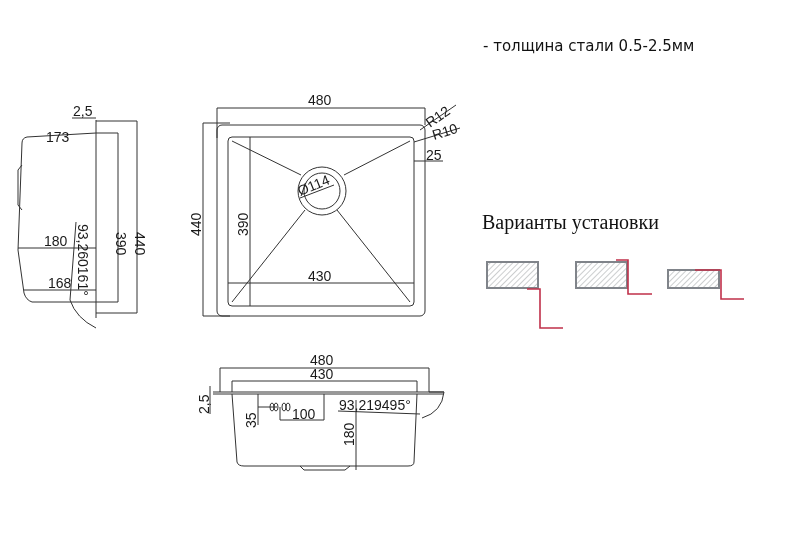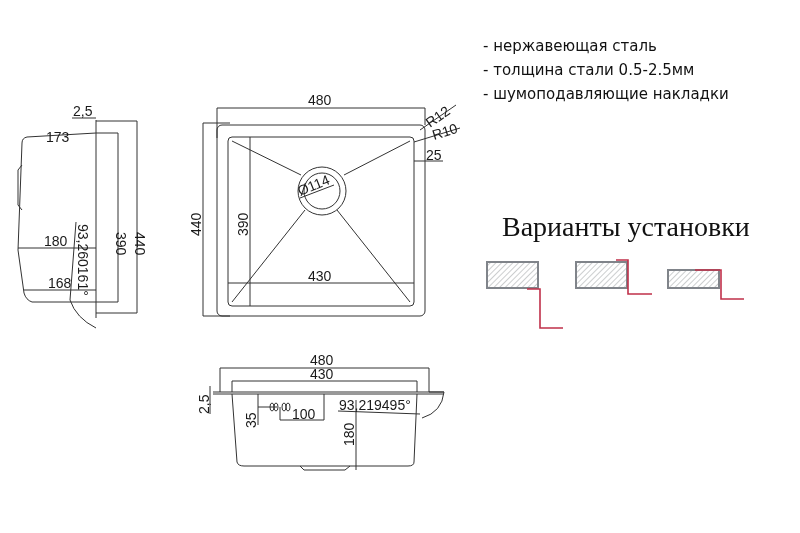--- a/index.html
+++ b/index.html
@@ -3,21 +3,21 @@
 <meta charset="utf-8">
 <style>
   html, body { margin: 0; padding: 0; background: #ffffff; }
   body { width: 800px; height: 533px; position: relative; overflow: hidden; }
   #drawing { position: absolute; left: 0; top: 0; width: 800px; height: 533px; }
   .dim { font-family: "Liberation Sans", "DejaVu Sans", sans-serif; font-size: 14px; fill: #1a1a1a; }
   .features { position: absolute; left: 483px; top: 34px; margin: 0; padding: 0; list-style: none;
     font-family: "DejaVu Sans", "Liberation Sans", sans-serif; font-size: 15px; color: #111; line-height: 24px; }
   .features li { white-space: nowrap; }
   .install-title { position: absolute; left: 482px; top: 211px; font-family: "Liberation Serif", "DejaVu Serif", serif;
-    font-size: 28px; color: #111; white-space: nowrap; margin-left: 20px; }
+    font-size: 20px; color: #111; white-space: nowrap; }
 </style>
 </head>
 <body>
 
 <svg id="drawing" viewBox="0 0 800 533" xmlns="http://www.w3.org/2000/svg">
   <g stroke="#333" stroke-width="1" fill="none">
 
     <g>
 
       <line x1="96" y1="120" x2="96" y2="318"></line>
@@ -134,18 +134,16 @@
   <text class="dim" x="310" y="365">480</text>
   <text class="dim" x="310" y="379">430</text>
   <text class="dim" transform="translate(209,414) rotate(-90)">2,5</text>
   <text class="dim" transform="translate(256,428) rotate(-90)">35</text>
   <text class="dim" x="292" y="419">100</text>
   <text class="dim" transform="translate(354,446) rotate(-90)">180</text>
   <text class="dim" x="339" y="410">93,219495°</text>
 </svg>
 
 <ul class="features">
-  <li>- нержавеющая сталь</li>
   <li>- толщина стали 0.5-2.5мм</li>
-  <li>- шумоподавляющие накладки</li>
 </ul>
 
 <div class="install-title">Варианты установки</div>
 
 </body></html>

